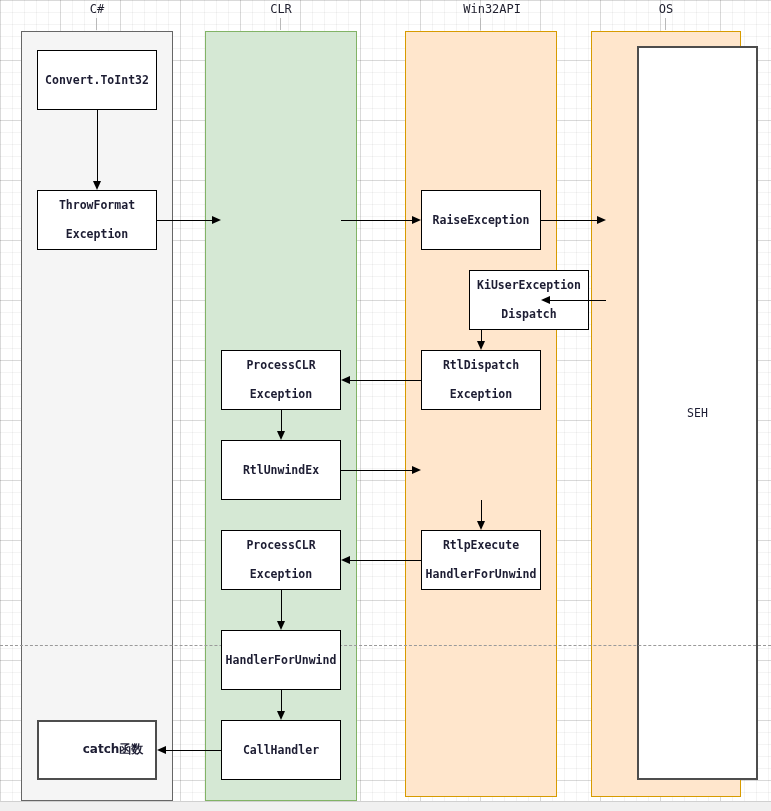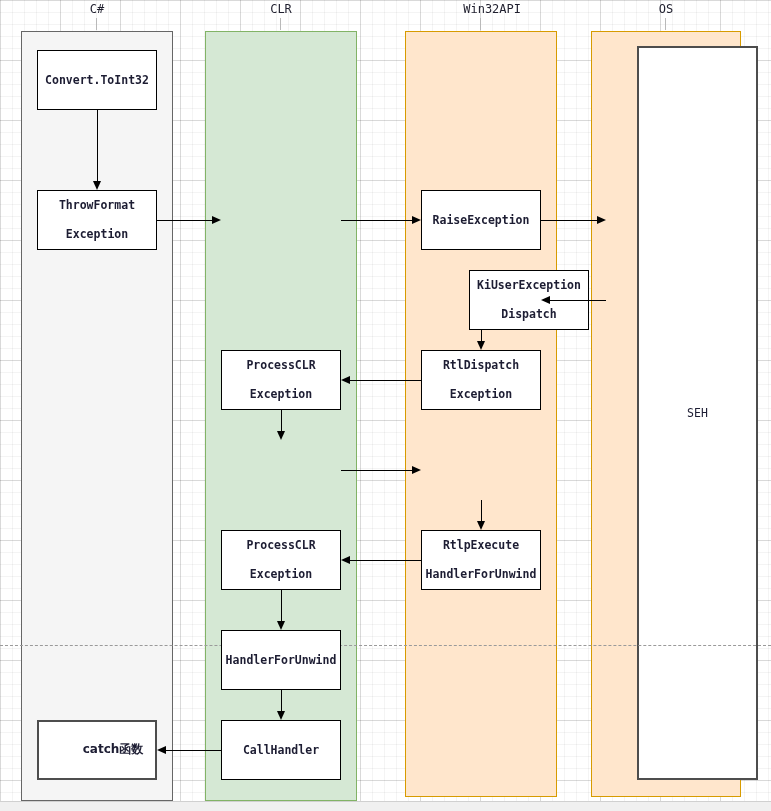--- a/index.html
+++ b/index.html
@@ -196,20 +196,23 @@
   <div class="node thick cjk" style="left:37px; top:720px; width:120px; height:60px;">
     <span class="ln">catch函数</span>
   </div>
 
 
   <div class="node" style="left:221px; top:350px; width:120px; height:60px;">
     <span class="ln">ProcessCLR</span>
     <span class="ln">Exception</span>
   </div>
 
+  <div class="node" style="left:221px; top:440px; width:120px; height:60px;">
+    <span class="ln">RtlUnwindEx</span>
+  </div>
 
   <div class="node" style="left:221px; top:530px; width:120px; height:60px;">
     <span class="ln">ProcessCLR</span>
     <span class="ln">Exception</span>
   </div>
 
   <div class="node" style="left:221px; top:630px; width:120px; height:60px;">
     <span class="ln">HandlerForUnwind</span>
   </div>
 

